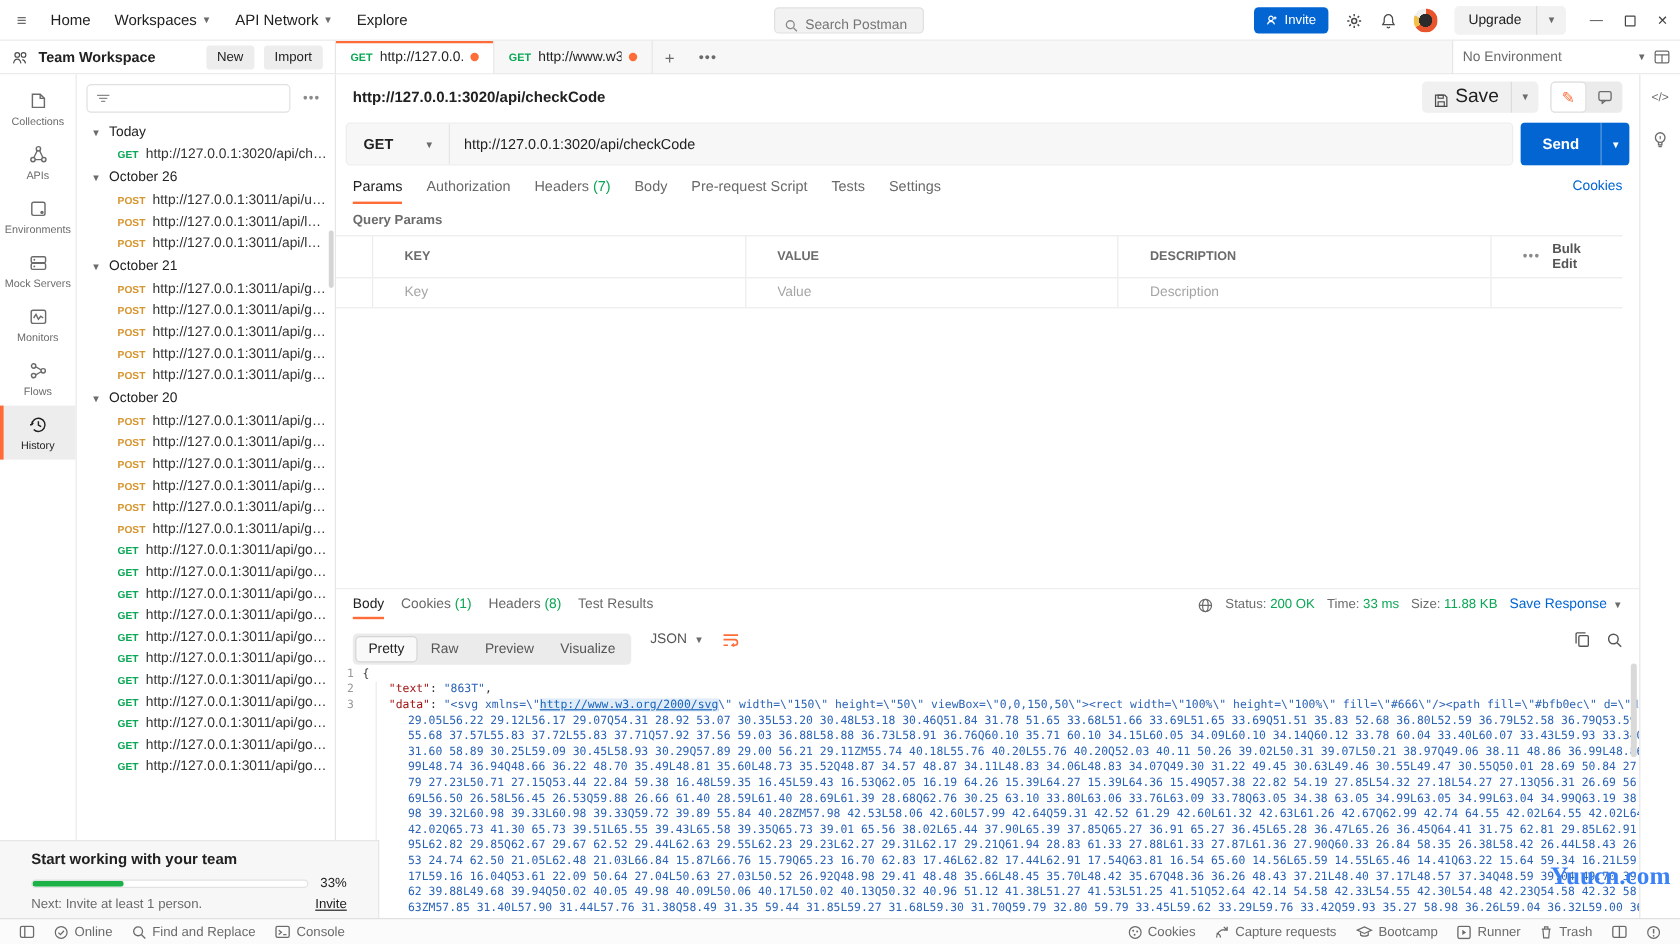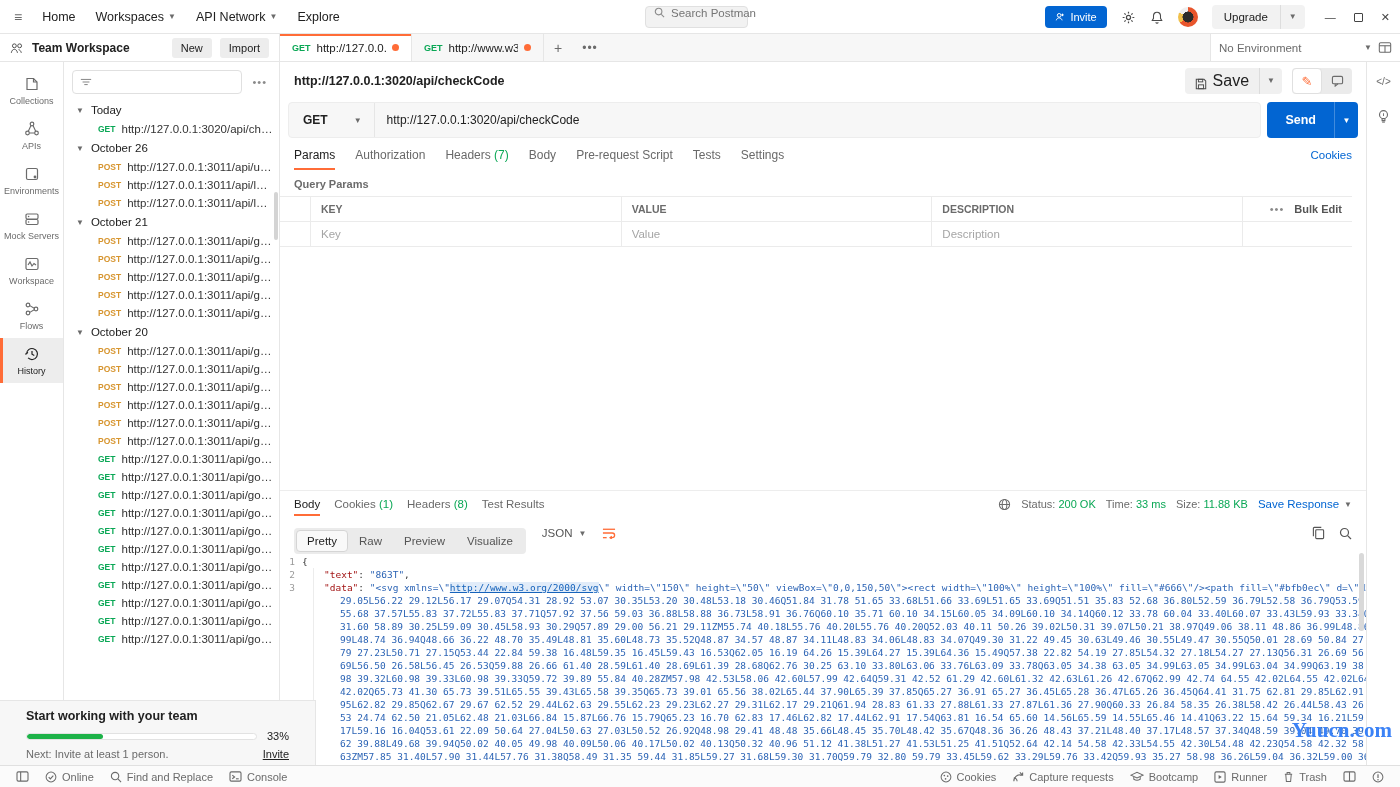--- a/index.html
+++ b/index.html
@@ -7,21 +7,21 @@
   body { font-family:"Liberation Sans", sans-serif; font-size:12px; color:#212121; background:#fff; }
   svg { display:block; }
   #app { position:relative; width:1400px; height:787px; background:#fff; }
 
   
   .topbar { position:absolute; top:0; left:0; right:0; height:34px; display:flex; align-items:center; padding:0 14px; border-bottom:1px solid #e6e6e6; background:#fff; }
   .topbar-left { display:flex; align-items:center; gap:20px; }
   .hamburger { color:#6b6b6b; font-size:14px; cursor:pointer; }
   .nav-item { font-size:12.5px; color:#212121; display:flex; align-items:center; gap:4px; cursor:pointer; }
   .chev { font-size:8px; color:#6b6b6b; }
-  .search-box { position:absolute; left:645px; top:6px; width:103px; height:22px; background:#f2f2f2; border:1px solid #e0e0e0; border-radius:4px; display:flex; align-items:flex-start; gap:6px; padding:0 8px; color:#8a8a8a; }
+  .search-box { position:absolute; left:645px; top:6px; width:125px; height:22px; background:#f2f2f2; border:1px solid #e0e0e0; border-radius:4px; display:flex; align-items:flex-end; gap:6px; padding:0 8px; color:#8a8a8a; }
   .search-box input { border:none; outline:none; background:transparent; font-size:11.5px; width:90px; color:#555; font-family:"Liberation Sans",sans-serif; }
   .topbar-right { position:absolute; right:10px; top:0; height:34px; display:flex; align-items:center; gap:14px; }
   .invite-btn { background:#0265d2; color:#fff; border:none; border-radius:4px; height:22px; padding:0 10px; font-size:11px; display:flex; align-items:center; gap:5px; cursor:pointer; font-family:"Liberation Sans",sans-serif; }
   .icon-btn { color:#4a4a4a; cursor:pointer; display:flex; align-items:center; }
   .avatar { width:20px; height:20px; border-radius:50%; background: radial-gradient(circle at 50% 50%, #2b2b2b 0 38%, transparent 40%), conic-gradient(#e8552c 0 65%, #f0c04a 65% 82%, #efefef 82% 100%); cursor:pointer; }
   .upgrade { display:flex; align-items:center; height:24px; background:#f2f2f2; border-radius:4px; overflow:hidden; cursor:pointer; }
   .upgrade-main { padding:0 12px; font-size:11.5px; color:#212121; line-height:24px; }
   .upgrade-caret { padding:0 8px; border-left:1px solid #ddd; color:#6b6b6b; font-size:8px; line-height:24px; }
   .win-controls { display:flex; align-items:center; gap:18px; margin-left:6px; color:#444; }
   .win-btn { cursor:pointer; font-size:11px; }
@@ -88,21 +88,21 @@
   .req-tabs { display:flex; gap:20px; flex:1; }
   .rtab { font-size:12px; color:#696969; padding:7px 0 8px; cursor:pointer; position:relative; white-space:nowrap; }
   .rtab.active { color:#212121; }
   .rtab.active::after { content:""; position:absolute; left:0; right:0; bottom:0; height:2px; background:#ff6c37; }
   .rtab .cnt { color:#0aa755; }
   .cookies-link { font-size:11.5px; color:#0265d2; cursor:pointer; }
 
   .qp-label { padding:8px 14px 4px; font-size:11px; font-weight:bold; color:#6b6b6b; }
   .qp-table { margin:2px 14px 0 0; border-top:1px solid #ebebeb; }
   .qp-row { display:grid; grid-template-columns:30px 1fr 1fr 1fr 110px; border-bottom:1px solid #ebebeb; }
-  .qp-cell { border-left:1px solid #ebebeb; padding:5px 10px; font-size:11px; color:#6b6b6b; min-height:24px; display:flex; align-items:center; }
+  .qp-cell { border-left:1px solid #ebebeb; padding:5px 26px; font-size:11px; color:#6b6b6b; min-height:24px; display:flex; align-items:center; }
   .qp-cell:first-child { border-left:none; }
   .qp-head { font-weight:bold; font-size:10.5px; color:#6b6b6b; }
   .qp-actions { display:flex; align-items:center; justify-content:flex-end; gap:10px; font-size:11px; }
   .qp-dots { color:#8a8a8a; letter-spacing:1px; cursor:pointer; }
   .bulk-edit { font-weight:bold; color:#555; cursor:pointer; }
   .qp-cell input { border:none; outline:none; background:transparent; font-size:11.5px; width:100%; color:#212121; font-family:"Liberation Sans",sans-serif; }
   .qp-cell input::placeholder { color:#a5a5a5; }
 
   
   .response { position:absolute; top:428px; left:0; right:0; bottom:0; border-top:1px solid #ededed; background:#fff; display:flex; flex-direction:column; }
@@ -312,21 +312,21 @@
           </span>
           <span class="rail-label">Mock Servers</span>
         </div>
         <div class="rail-item">
           <span>
             <svg width="16" height="16" viewBox="0 0 16 16">
               <rect x="2" y="2.5" width="12" height="11" rx="1.5" fill="none" stroke="currentColor" stroke-width="1.2"></rect>
               <path d="M4 9l2-3 2 4 2-2.5 2 1.5" fill="none" stroke="currentColor" stroke-width="1.2"></path>
             </svg>
           </span>
-          <span class="rail-label">Workspace</span>
+          <span class="rail-label">Monitors</span>
         </div>
         <div class="rail-item">
           <span>
             <svg width="16" height="16" viewBox="0 0 16 16">
               <circle cx="4" cy="4" r="1.8" fill="none" stroke="currentColor" stroke-width="1.2"></circle>
               <circle cx="12" cy="8" r="1.8" fill="none" stroke="currentColor" stroke-width="1.2"></circle>
               <circle cx="4" cy="12" r="1.8" fill="none" stroke="currentColor" stroke-width="1.2"></circle>
               <path d="M5.8 4.6L10.2 7.2M5.8 11.4l4.4-2.6" fill="none" stroke="currentColor" stroke-width="1.1"></path>
             </svg>
           </span>

